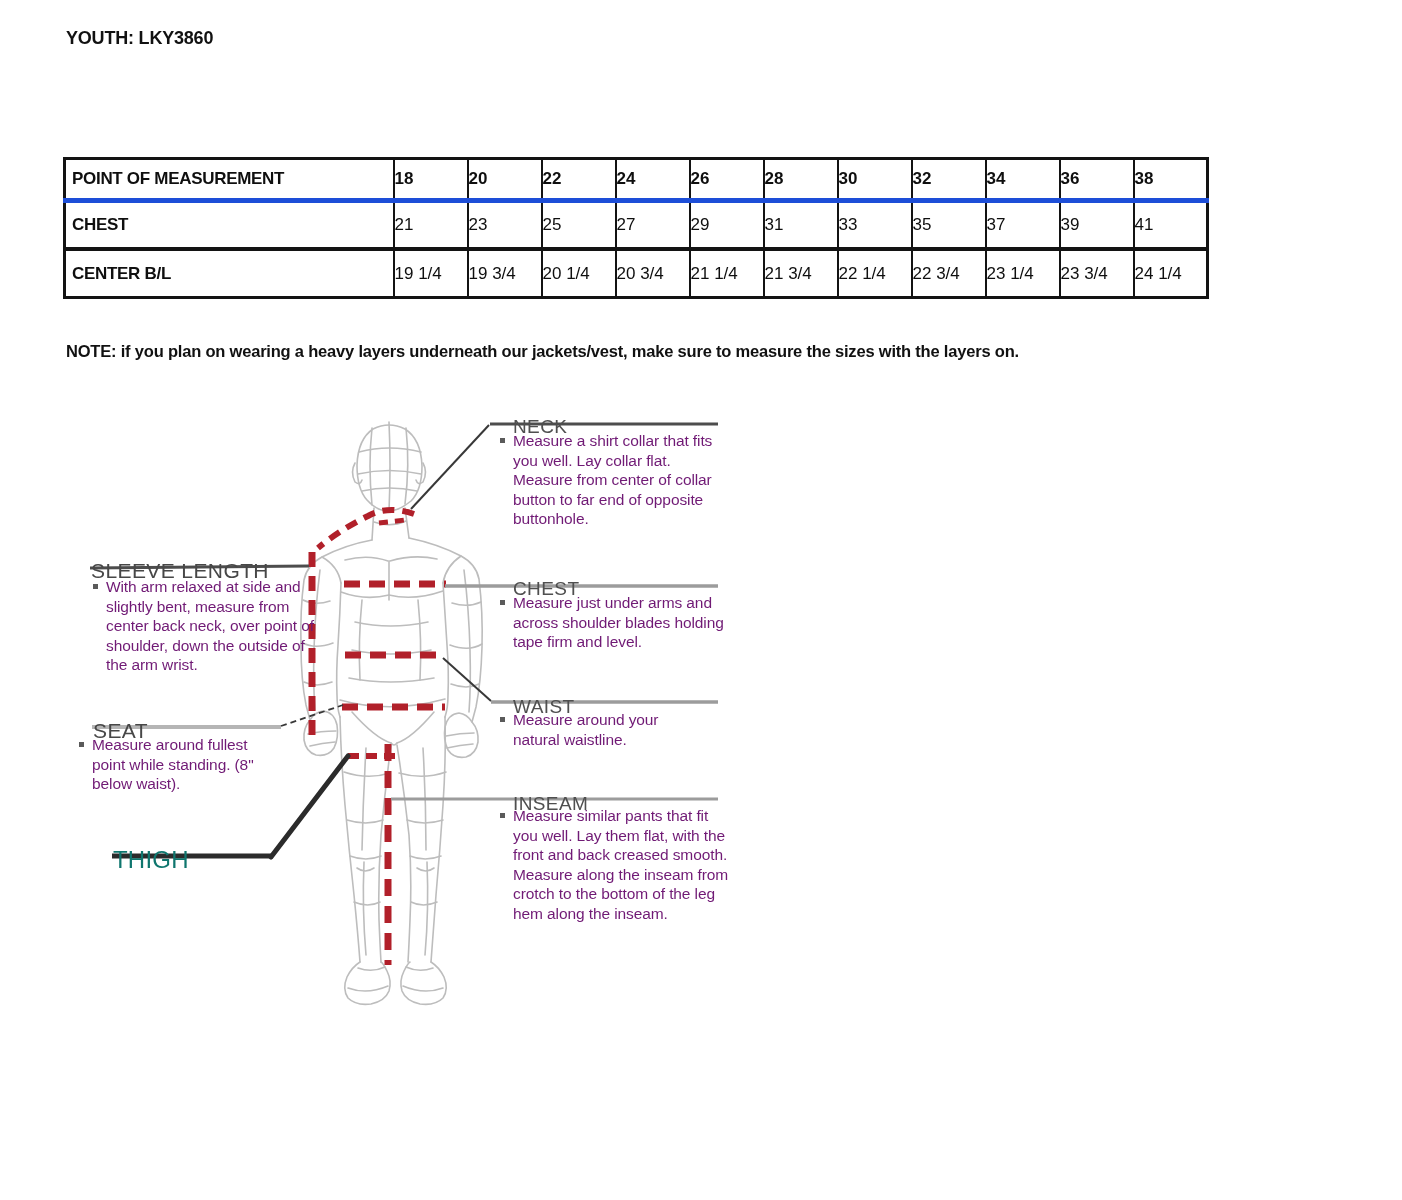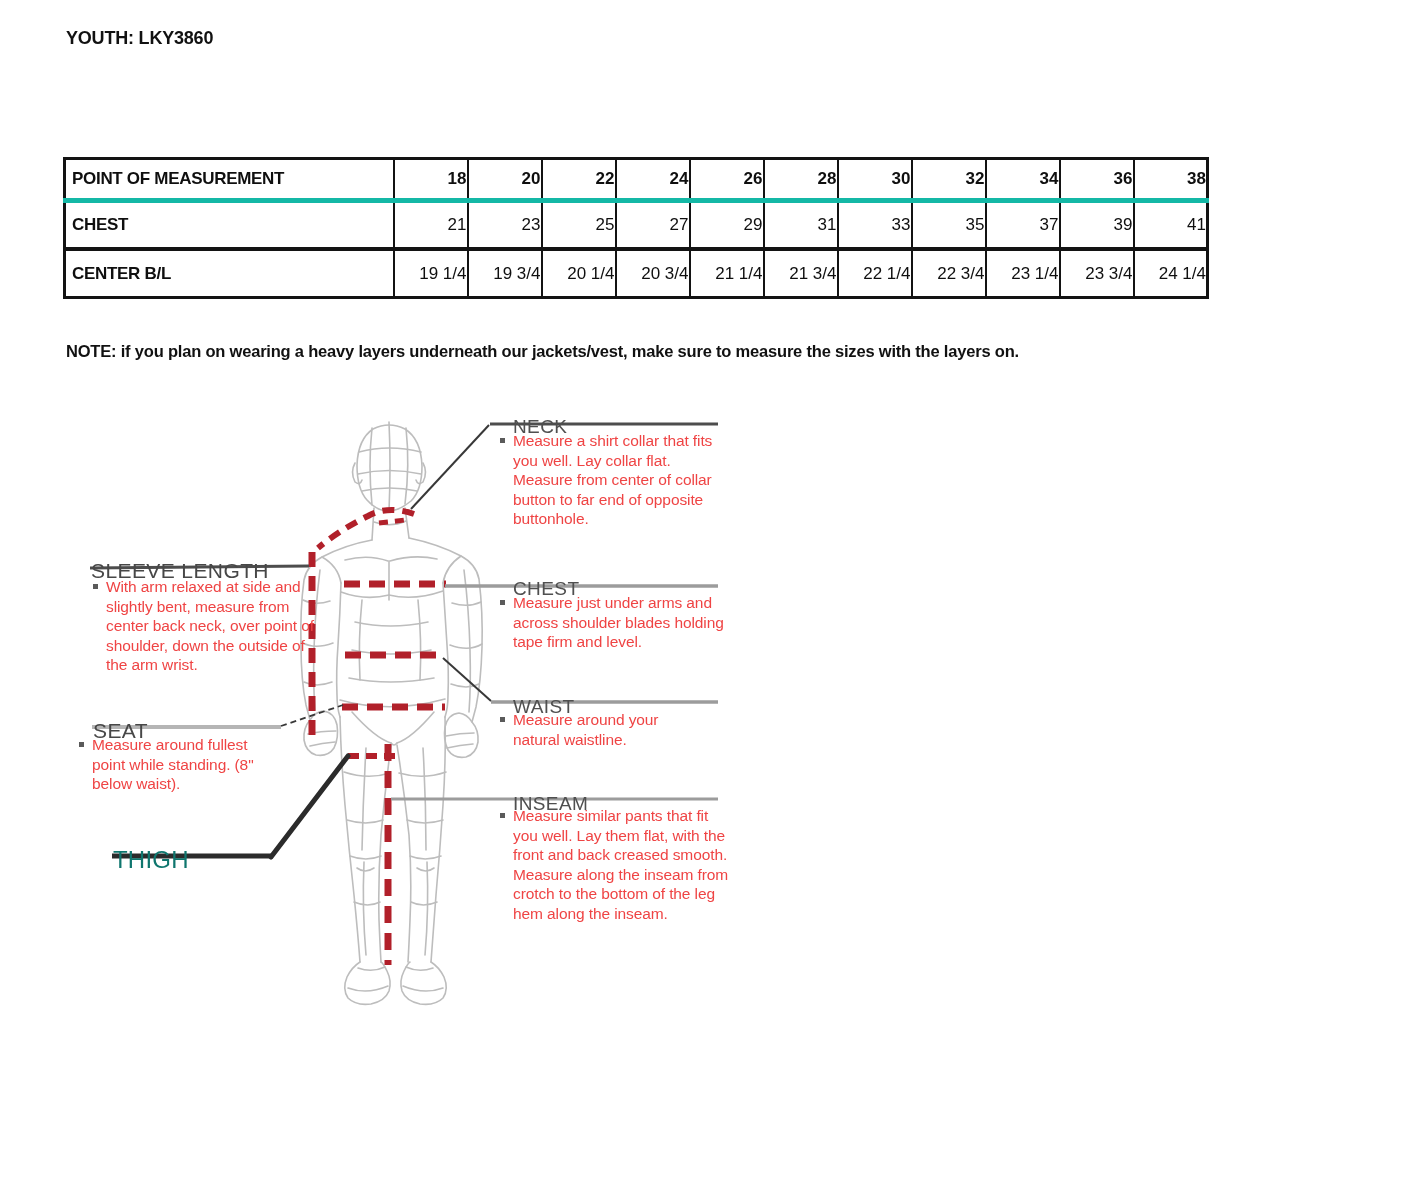--- a/index.html
+++ b/index.html
@@ -22,42 +22,42 @@
   }
   
   table.size-table{
     position:absolute;left:63px;top:157px;
     width:1146px;border-collapse:collapse;table-layout:fixed;
     border:3px solid #131313;
   }
   table.size-table th, table.size-table td{
     border:2px solid #131313;
     font-size:17px;
-    text-align:right;
+    text-align:left;
     padding:0;
     white-space:nowrap;
     color:#0f0f0f;
   }
-  table.size-table tr.hdr th{font-weight:bold;height:38px;border-bottom:5px solid #14b8a6;margin-left:28px;}
+  table.size-table tr.hdr th{font-weight:bold;height:38px;border-bottom:5px solid #1d4ed8;margin-left:28px;}
   table.size-table tr.r1 td{height:44px;border-bottom:4px solid #131313;}
   table.size-table tr.r2 td{height:45px;}
   table.size-table .lab{
     text-align:left;padding-left:6px;font-weight:bold;letter-spacing:-0.3px;
   }
   table.size-table td{font-weight:normal;}
   
   .sec-h{
     position:absolute;
     font-size:19px;color:#4f4f4f;letter-spacing:0.4px;font-weight:normal;margin-top:20px;
   }
   .sec-h.big{font-size:21px;color:#474747;}
   .sec-h.thigh{font-size:24px;color:#0f766e;letter-spacing:0.2px;}
   .sec-t{
     position:absolute;
-    font-size:15.5px;line-height:19.5px;color:#ef4444;
+    font-size:15.5px;line-height:19.5px;color:#701a75;
     padding-left:14px;letter-spacing:-0.1px;
   }
   .sec-t .bullet{
     position:absolute;left:1px;top:7px;width:5px;height:5px;background:#5a5a5a;
   }
   .sec-t.thigh-t{
     padding-left:0;font-size:16.5px;line-height:21px;color:#3c3c3c;letter-spacing:0;
   }
   .fig-svg{position:absolute;left:0;top:390px;}
 </style>

